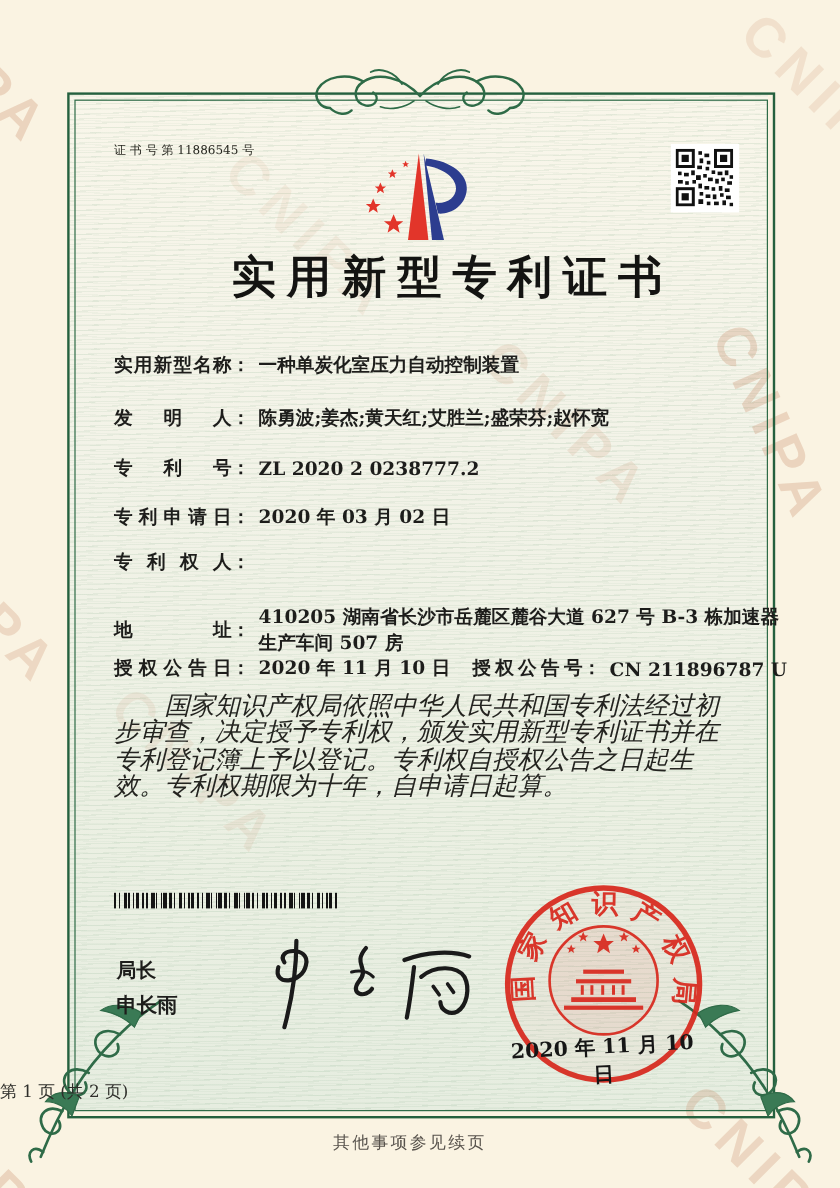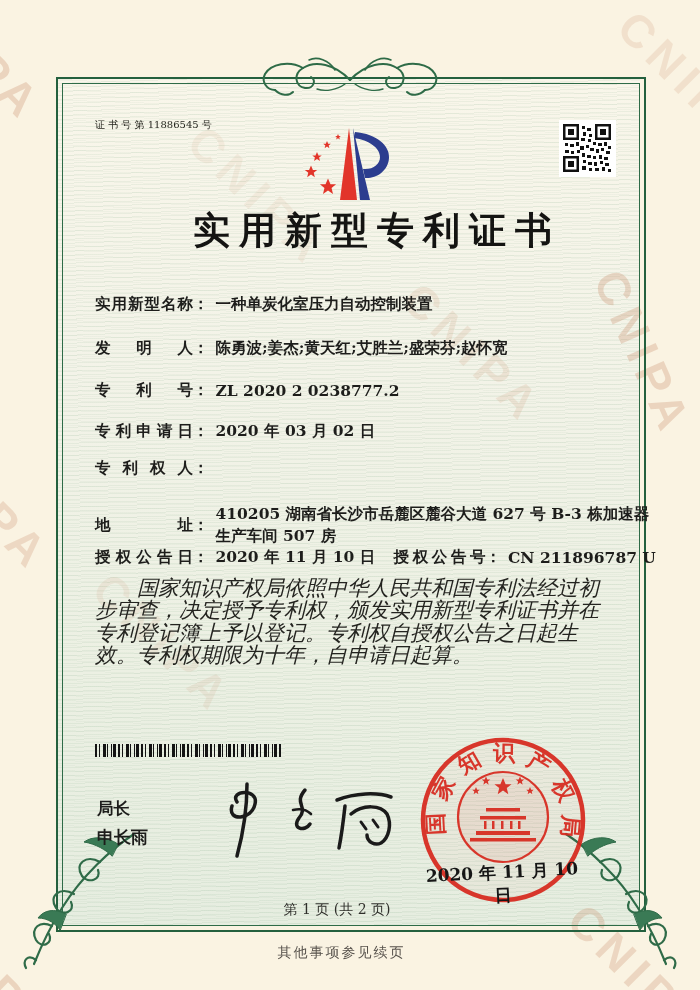--- a/index.html
+++ b/index.html
@@ -44,21 +44,21 @@
         #141414 8px 11px, rgba(0,0,0,0) 11px 12px,
         #141414 12px 13px, rgba(0,0,0,0) 13px 16px,
         #141414 16px 17px, rgba(0,0,0,0) 17px 18px,
         #141414 18px 21px, rgba(0,0,0,0) 21px 23px);}
   .officer-title{position:absolute;z-index:5;left:97px;top:798px;font-size:16.5px;font-weight:600;}
   .officer-name{position:absolute;z-index:5;left:97px;top:826px;font-size:17px;font-weight:600;}
   .sig{position:absolute;z-index:5;left:207px;top:780px;}
   .seal{position:absolute;z-index:6;left:408px;top:732px;}
   .seal-date{position:absolute;z-index:7;left:415px;top:861px;width:175px;text-align:center;
       font-size:17px;font-weight:600;color:#161616;transform:rotate(-3deg);}
-  .page-footer{position:absolute;z-index:5;left:0;right:26px;top:901px;text-align:center;
+  .page-footer{position:absolute;z-index:5;left:0;right:26px;top:901px;
       font-size:14px;font-weight:500;color:#2e2e2a;}
   .cont-note{position:absolute;z-index:5;left:0;right:36px;top:944px;text-align:center;
       font-size:14px;font-weight:500;letter-spacing:2px;color:#57524c;margin-left:19px;}
 </style>
 </head>
 <body>
 
 <div class="page">
 
   <div class="wm" style="left:-70px;top:-30px;opacity:.30">CNIPA</div>

